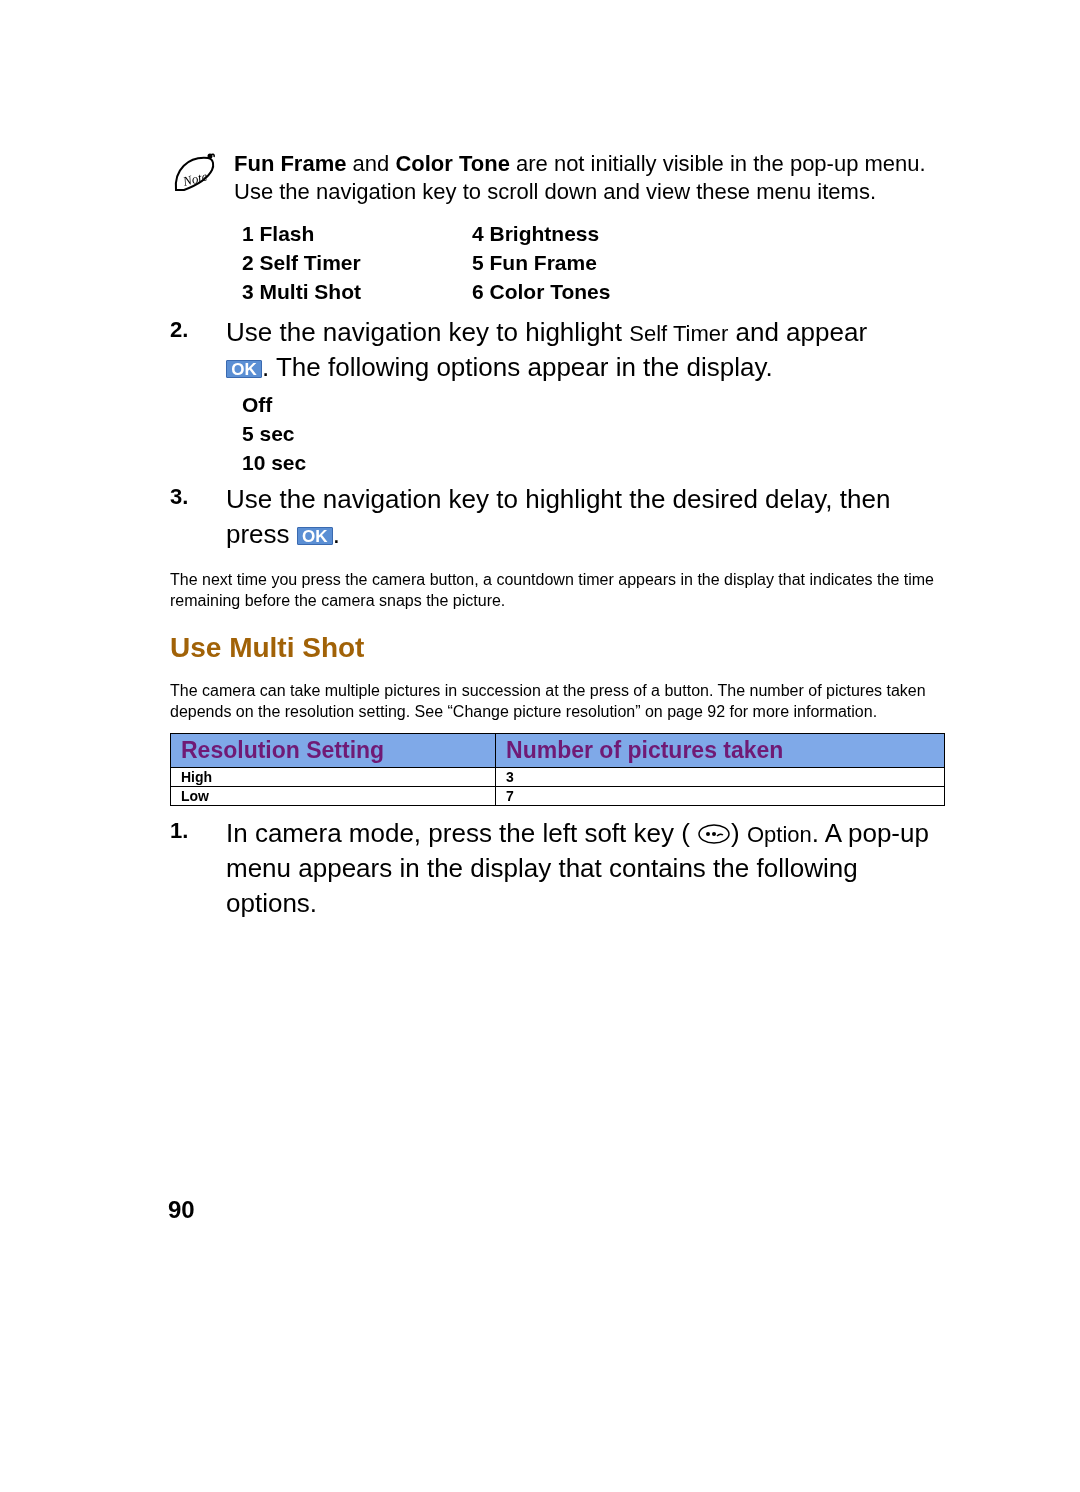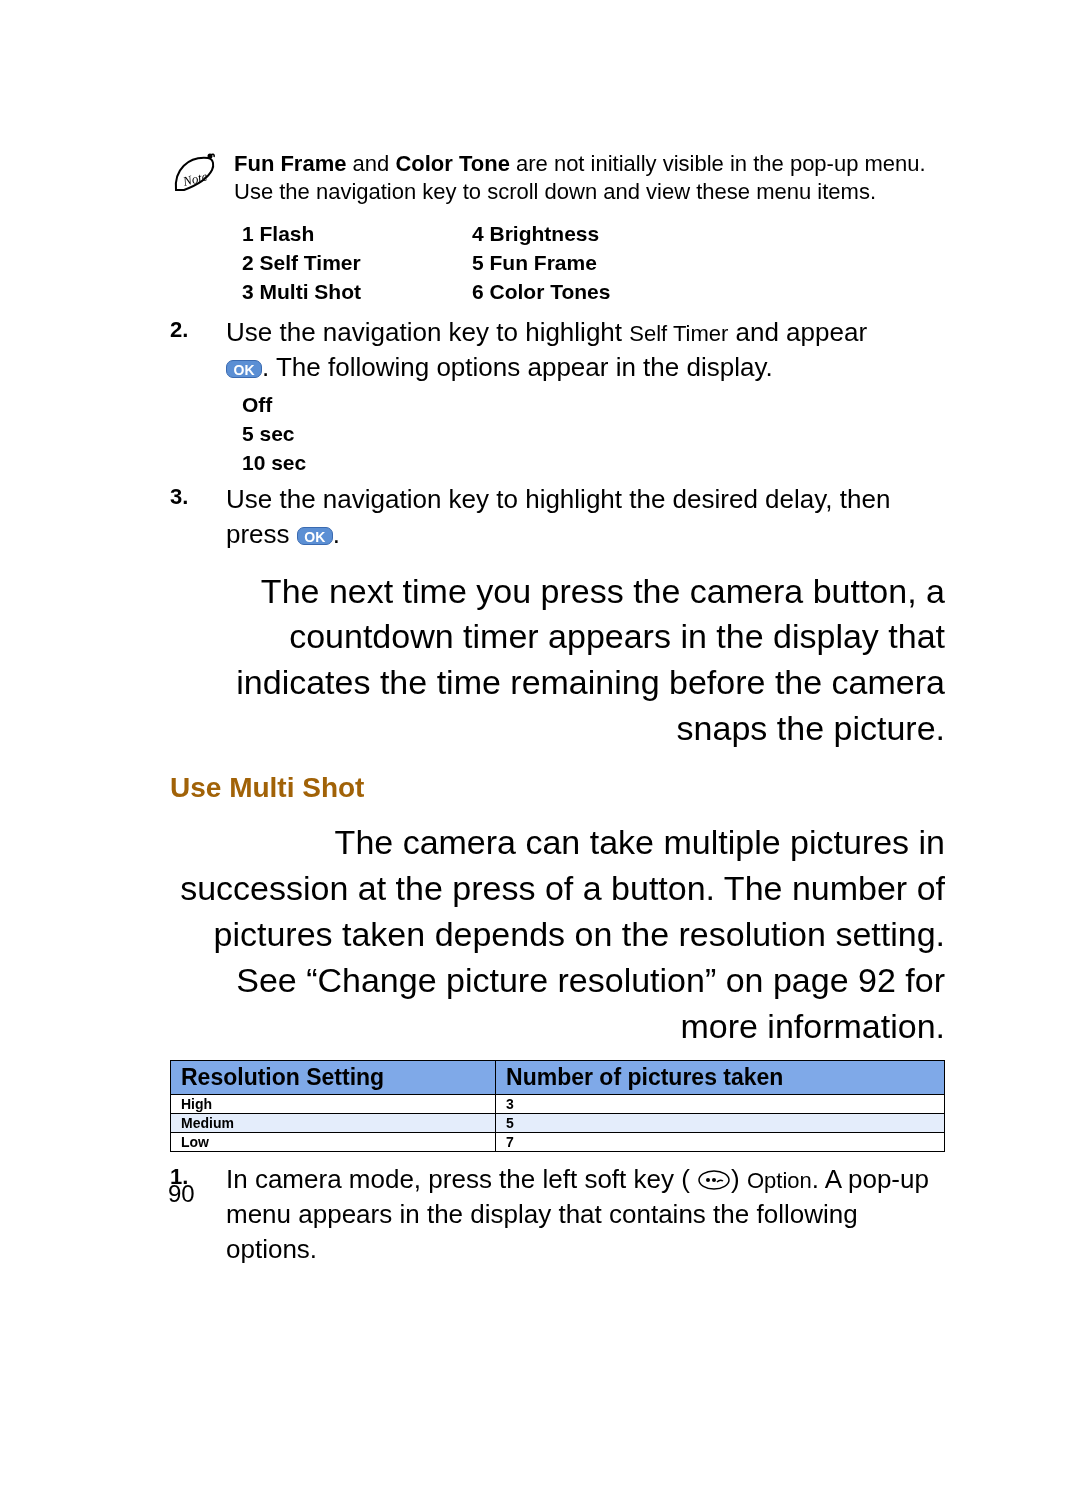--- a/index.html
+++ b/index.html
@@ -53,60 +53,59 @@
       font-size: 26px;
       line-height: 1.35;
       flex: 1;
     }
     .step-body .smaller { font-size: 22px; font-weight: normal; }
     .ok-icon {
       display: inline-block;
       width: 36px;
       height: 18px;
       background: #5B8FD4;
-      border-radius: 7px;
+      border-radius: 1px;
       color: #fff;
-      font-size: 14px;
+      font-size: 17px;
       font-weight: bold;
       text-align: center;
       line-height: 18px;
       vertical-align: 1px;
       border: 1px solid #3A6AB0;
     }
     .timer-options {
       margin-left: 72px;
       font-size: 21px;
       font-weight: bold;
       line-height: 1.38;
       margin-top: 6px;
       margin-bottom: 4px;
     }
     .para {
-      font-size: 34px;
+      font-size: 16px;
       line-height: 1.35;
       margin-top: 16px;
       margin-bottom: 10px;
-      text-align: right;
     }
     .section-heading {
       color: #a16207;
       font-weight: bold;
       font-size: 28px;
       margin-top: 20px;
       margin-bottom: 6px;
     }
     .res-table {
       border-collapse: collapse;
       width: 100%;
       margin-top: 10px;
       margin-bottom: 10px;
     }
     .res-table th {
       background: #7FA9E8;
-      color: #000000;
+      color: #701a75;
       font-weight: bold;
       font-size: 23px;
       text-align: left;
       padding: 3px 10px;
       border: 1.5px solid #000;
     }
     .res-table td {
       border: 1.5px solid #000;
       font-size: 14px;
       font-weight: bold;
@@ -115,23 +114,23 @@
     .res-table tr.alt td { background: #E4EDFB; }
     .res-table td.val { font-weight: bold; }
     .softkey-icon {
       display: inline-block;
       width: 34px;
       height: 22px;
       vertical-align: -3px;
     }
     .page-num {
       position: absolute;
-      bottom: 284px;
+      bottom: 268px;
       left: 168px;
-      font-weight: normal;
+      font-weight: bold;
       font-size: 24px;
     }
     .container { position: relative; width: 1080px; height: 1492px; }
   </style>
 </head>
 <body>
 
 <div class="container">
 <div class="page">
 
@@ -191,24 +190,20 @@
       <tr>
         <th style="width:42%;">Resolution Setting</th>
         <th>Number of pictures taken</th>
       </tr>
     </thead>
     <tbody>
       <tr>
         <td>High</td>
         <td class="val">3</td>
       </tr>
-      <tr class="alt">
-        <td>Medium</td>
-        <td class="val">5</td>
-      </tr>
       <tr>
         <td>Low</td>
         <td class="val">7</td>
       </tr>
     </tbody>
   </table>
 
   <div class="step">
     <div class="step-num">1.</div>
     <div class="step-body">

